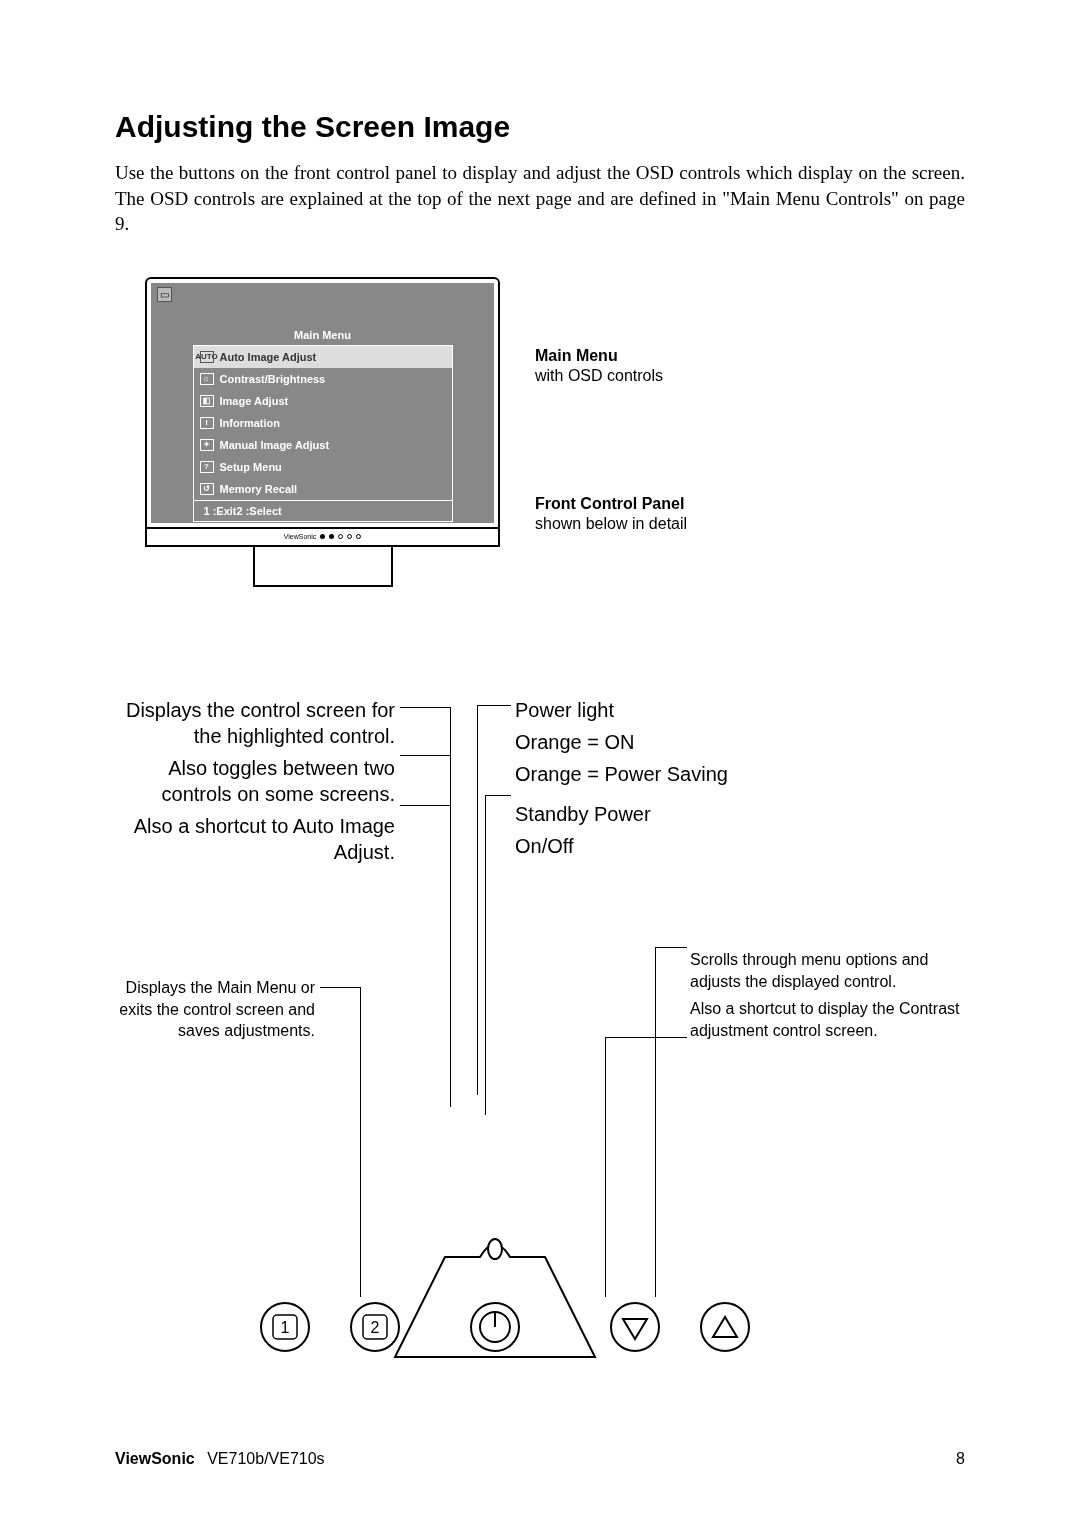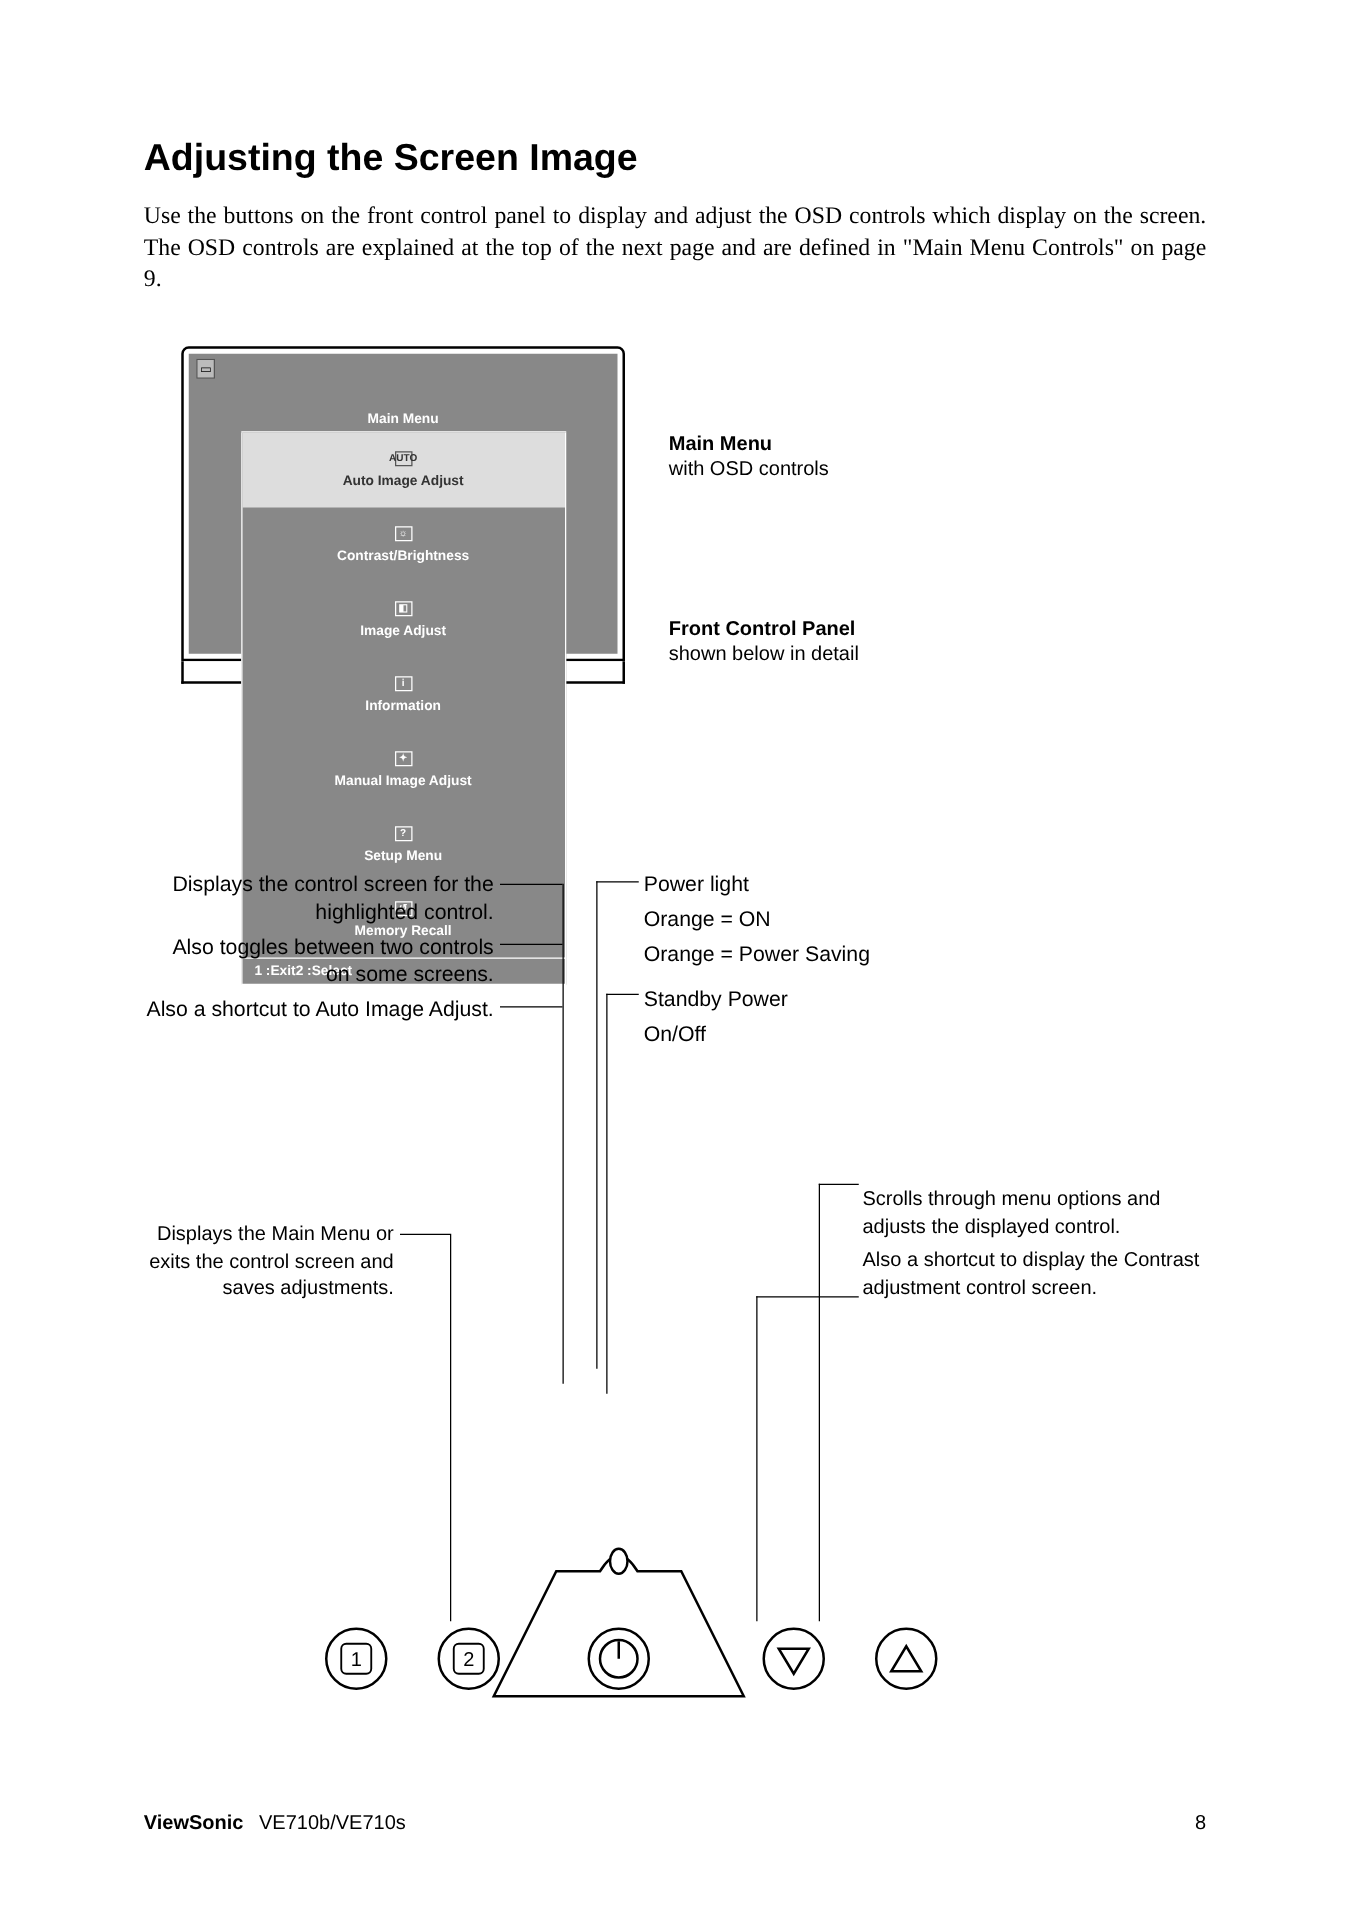--- a/index.html
+++ b/index.html
@@ -75,26 +75,25 @@
     text-align: center;
     font-weight: bold;
     padding: 4px 0;
     border-bottom: 1px solid #fff;
   }
   .osd-body {
     border: 1px solid #fff;
     border-top: none;
   }
   .osd-item {
-    padding: 15px 6px;
+    padding: 5px 6px;
     display: flex;
     align-items: center;
     gap: 6px;
     font-weight: bold;
-    flex-direction: column;
   }
   .osd-item.sel { background: #ddd; color: #333; }
   .osd-icon {
     width: 14px; height: 12px;
     border: 1px solid #fff;
     display: inline-flex;
     align-items:center; justify-content:center;
     font-size: 8px;
     background:#888;
     color:#fff;
@@ -131,21 +130,21 @@
     left: 420px;
     top: 70px;
     font-size: 16px;
   }
   .side-block { margin-bottom: 110px; }
   .side-block .t { font-weight: bold; margin-bottom: 2px;}
   
   .callouts {
     position: relative;
     height: 220px;
-    font-size: 17px;
+    font-size: 20px;
     margin-bottom: 30px;
   }
   .cl-left {
     position: absolute;
     left: 0; top: 0;
     width: 280px;
     text-align: right;
   }
   .cl-left p { margin-bottom: 6px; line-height:1.3;}
   .cl-right {

